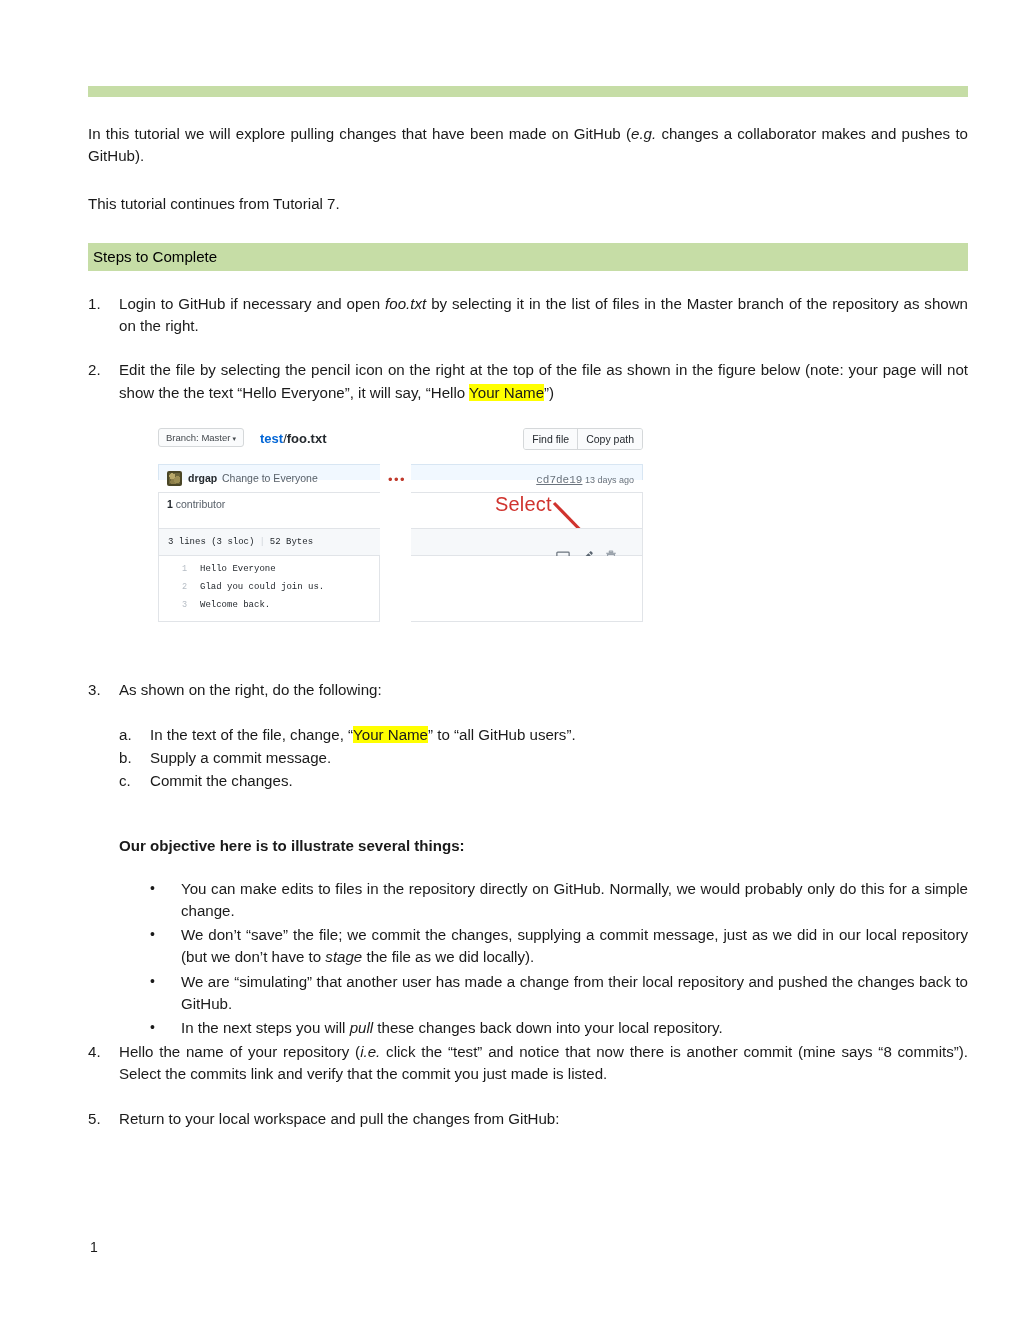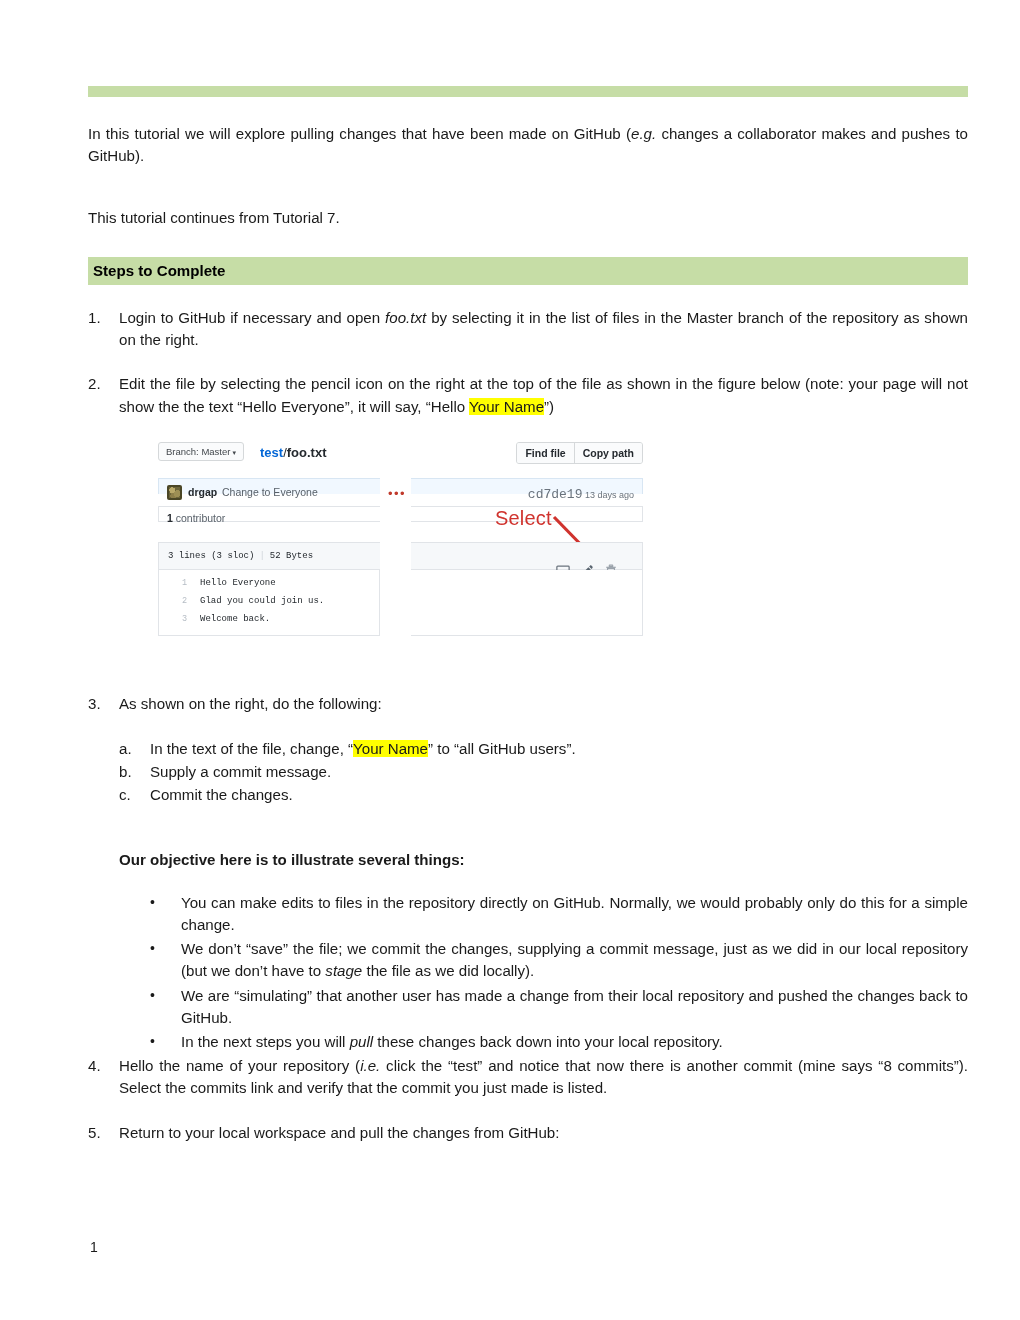--- a/index.html
+++ b/index.html
@@ -53,32 +53,32 @@
 
   
   .para {
     font-size: 15.1px;
     line-height: 1.47;
     text-align: justify;
     color: #1a1a1a;
     margin: 0;
   }
   .intro { margin-top: 26px; }
-  .continues { margin-top: 40px; }
+  .continues { margin-top: 26px; }
 
   
   .section-banner {
     background: #c6dda6;
     width: 880px;
     margin-top: 27px;
     padding: 4px 4px 4px 5px;
   }
   .section-banner-label {
     font-size: 15.1px;
-    font-weight: bold;
+    font-weight: normal;
     line-height: 1.35;
     color: #000;
   }
 
   
   .steps { margin-top: 22px; }
   .step {
     display: flex;
     align-items: flex-start;
     margin-top: 22px;
@@ -170,21 +170,20 @@
   .bc-file { color: #24292e; }
 
   .find-copy {
     position: absolute;
     right: 0; top: 0;
     display: flex;
     border: 1px solid #d5d8da;
     border-radius: 3px;
     overflow: hidden;
     background: #fafbfc;
-    font-weight: bold;
   }
   .fc-btn {
     font-size: 10.5px;
     color: #24292e;
     padding: 4px 8px;
     line-height: 1.2;
     background: #fafbfc;
     white-space: nowrap;
   }
   .fc-btn + .fc-btn { border-left: 1px solid #d5d8da; }
@@ -237,39 +236,39 @@
     white-space: nowrap;
   }
   .commit-meta {
     position: absolute;
     right: 8px; top: 8px;
     font-size: 9px;
     color: #6a737d;
     line-height: 1.3;
     white-space: nowrap;
   }
-  .commit-sha { font-family: "Liberation Mono", monospace; font-size: 13px; }
+  .commit-sha { font-family: "Liberation Mono", monospace; font-size: 11px; text-decoration: underline; }
 
   .ellipsis-gap {
     position: absolute;
     left: 228px;
     top: 45px;
     width: 22px;
     text-align: center;
     color: #c0392b;
     font-size: 13px;
     letter-spacing: 1.5px;
     line-height: 1;
   }
 
   
   .contrib-l, .contrib-r {
     position: absolute;
     top: 64px;
-    height: 16px;
+    height: 37px;
     background: #ffffff;
     border: 1px solid #e1e4e8;
     border-top: 1px solid #e1e4e8;
   }
   .contrib-l { left: 0; width: 222px; border-right: none; }
   .contrib-r { left: 253px; width: 232px; border-left: none; }
   .contrib-text {
     position: absolute;
     left: 8px; top: 5px;
     font-size: 10.5px;

